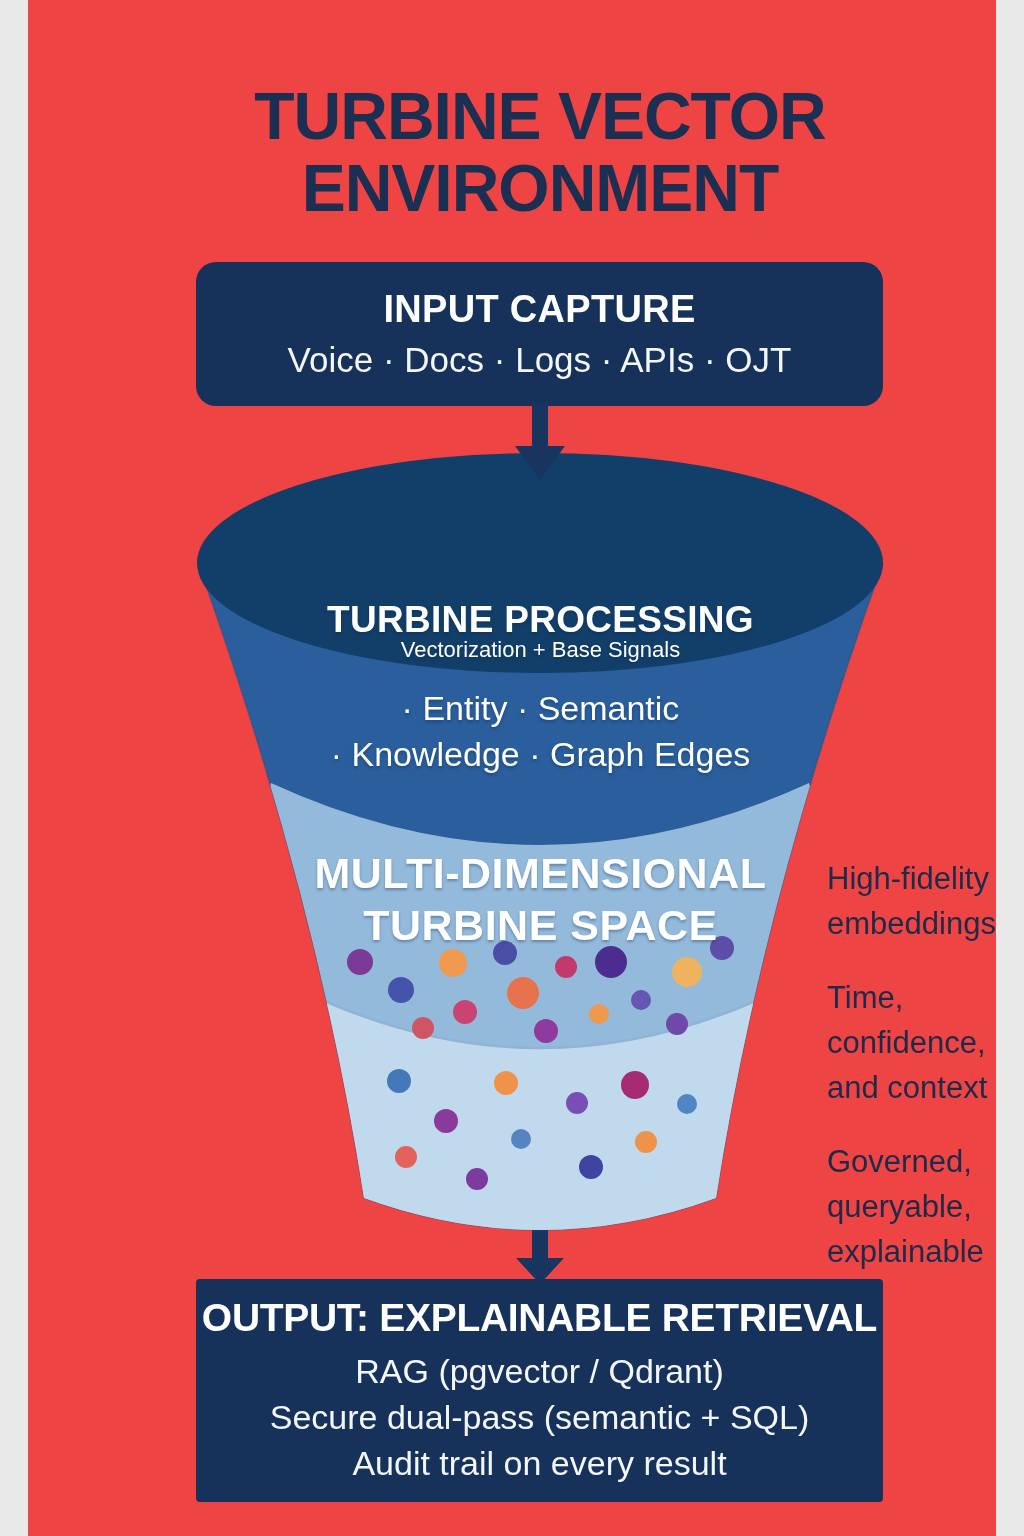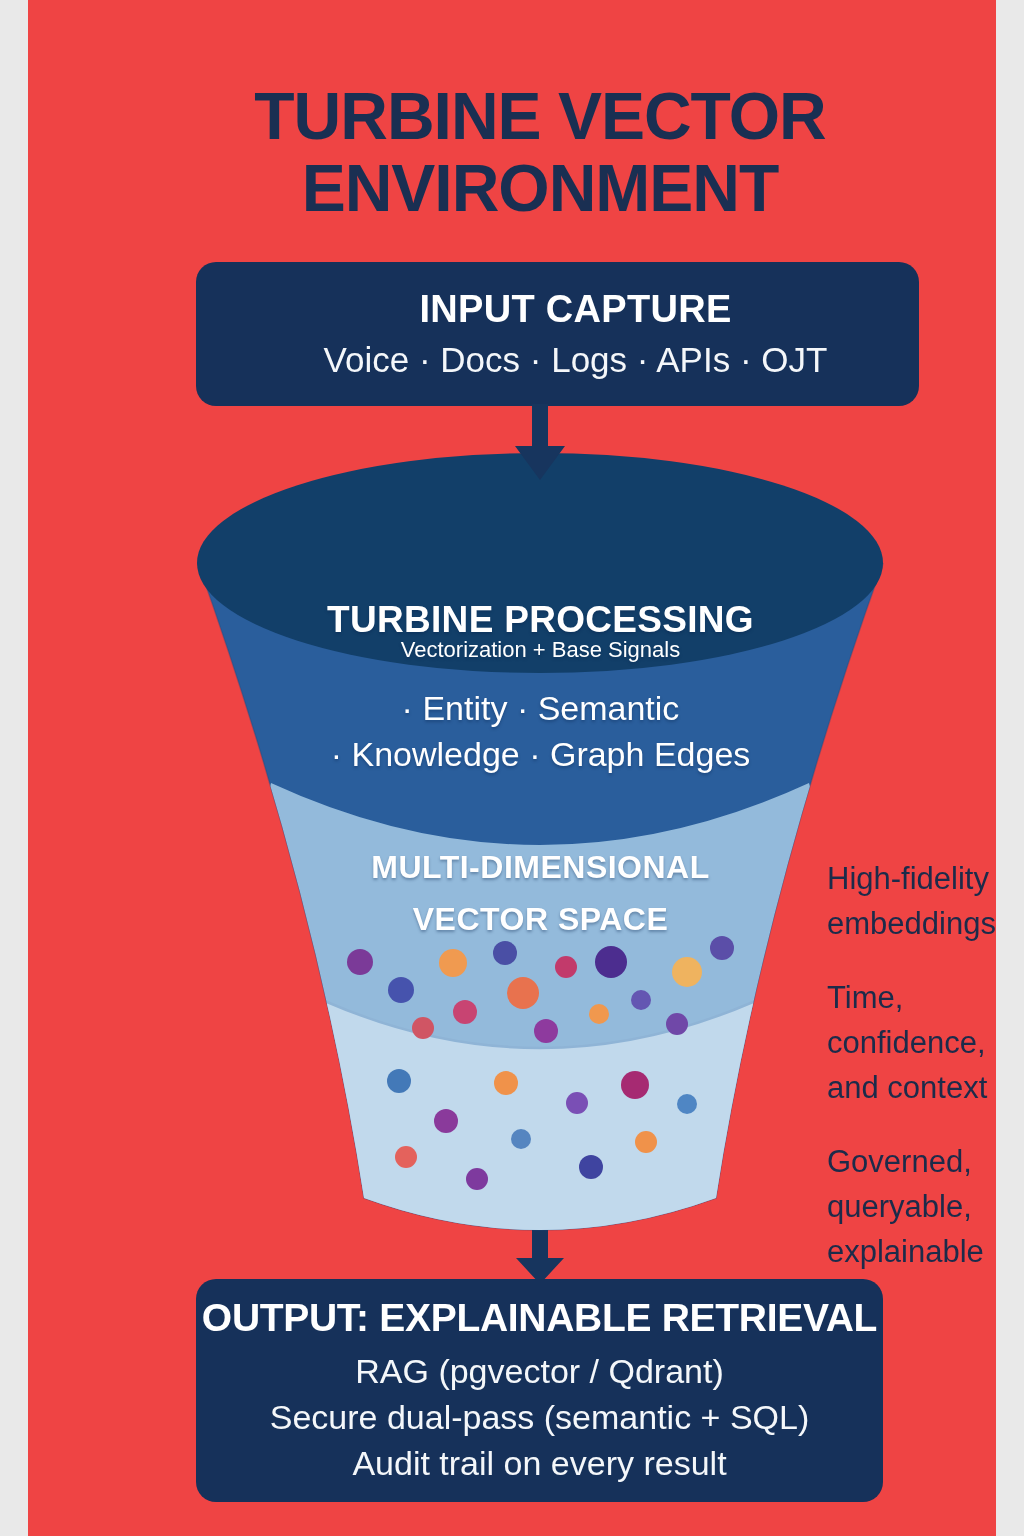--- a/index.html
+++ b/index.html
@@ -13,37 +13,37 @@
     position:absolute;top:80px;left:0;width:1024px;text-align:center;
     color:var(--title_ink);font-weight:800;font-size:66px;line-height:72px;
     letter-spacing:-1px;
   }
   
   .navy-box{
     position:absolute;left:168px;width:687px;background:var(--navy_box);
     border-radius:20px;color:#fff;text-align:center;
     display:flex;flex-direction:column;justify-content:center;align-items:center;
   }
-  .box-input{top:262px;height:144px;gap:9px;padding-left:36px;}
-  .box-output{top:1279px;height:223px;border-radius:20px;gap:2px;}
+  .box-input{top:262px;height:144px;gap:9px;}
+  .box-output{top:1279px;height:223px;border-radius:4px;gap:2px;}
   .box-heading{font-size:38px;font-weight:bold;letter-spacing:.3px;}
   .box-heading-lg{font-size:39px;font-weight:bold;letter-spacing:-.3px;margin-bottom:7px;}
   .box-sub{font-size:35px;color:#f4f7fa;}
   .box-line{font-size:34px;line-height:44px;color:#f4f7fa;}
   
   .art{position:absolute;left:0;top:0;}
   
   .funnel-text{position:absolute;left:170px;width:685px;text-align:center;color:#fff;}
   .funnel-text > *{text-shadow:0 2px 3px rgba(10,35,75,.35);}
   .f-heading{position:absolute;top:599px;font-size:37px;font-weight:bold;letter-spacing:.3px;}
   .f-sub{position:absolute;top:637px;font-size:22px;}
   .f-row{position:absolute;width:685px;display:flex;justify-content:center;font-size:34px;}
   .f-row1{top:689px;gap:74px;}
   .f-row2{top:735px;gap:20px;}
-  .v-head{font-size:32px;font-weight:bold;letter-spacing:.5px;}
+  .v-head{font-size:43px;font-weight:bold;letter-spacing:.5px;}
   .v-head1{position:absolute;top:849px;}
   .v-head2{position:absolute;top:901px;}
   .funnel-text span, .funnel-text div{display:block;}
   .f-row span{display:inline-block;text-shadow:0 2px 3px rgba(10,35,75,.35);}
   
   .annotations{
     position:absolute;left:799px;top:842px;width:218px;
     color:var(--annotation_ink);font-size:31px;line-height:45px;margin-top:14px;
   }
   .annotations p{margin:0 0 29px 0;}
@@ -119,21 +119,21 @@
     <div class="f-sub" style="width:685px">Vectorization + Base Signals</div>
     <div class="f-row f-row1">
       <span>· Entity</span>
       <span>· Semantic</span>
     </div>
     <div class="f-row f-row2">
       <span>· Knowledge</span>
       <span>· Graph Edges</span>
     </div>
     <div class="v-head v-head1" style="width:685px">MULTI-DIMENSIONAL</div>
-    <div class="v-head v-head2" style="width:685px">VECTOR SPACE</div>
+    <div class="v-head v-head2" style="width:685px">TURBINE SPACE</div>
   </div>
 
   <div class="annotations">
     <p>High-fidelity embeddings</p>
     <p>Time, confidence, and context</p>
     <p>Governed, queryable, explainable</p>
   </div>
 
   <div class="navy-box box-output">
     <div class="box-heading-lg">OUTPUT: EXPLAINABLE RETRIEVAL</div>

